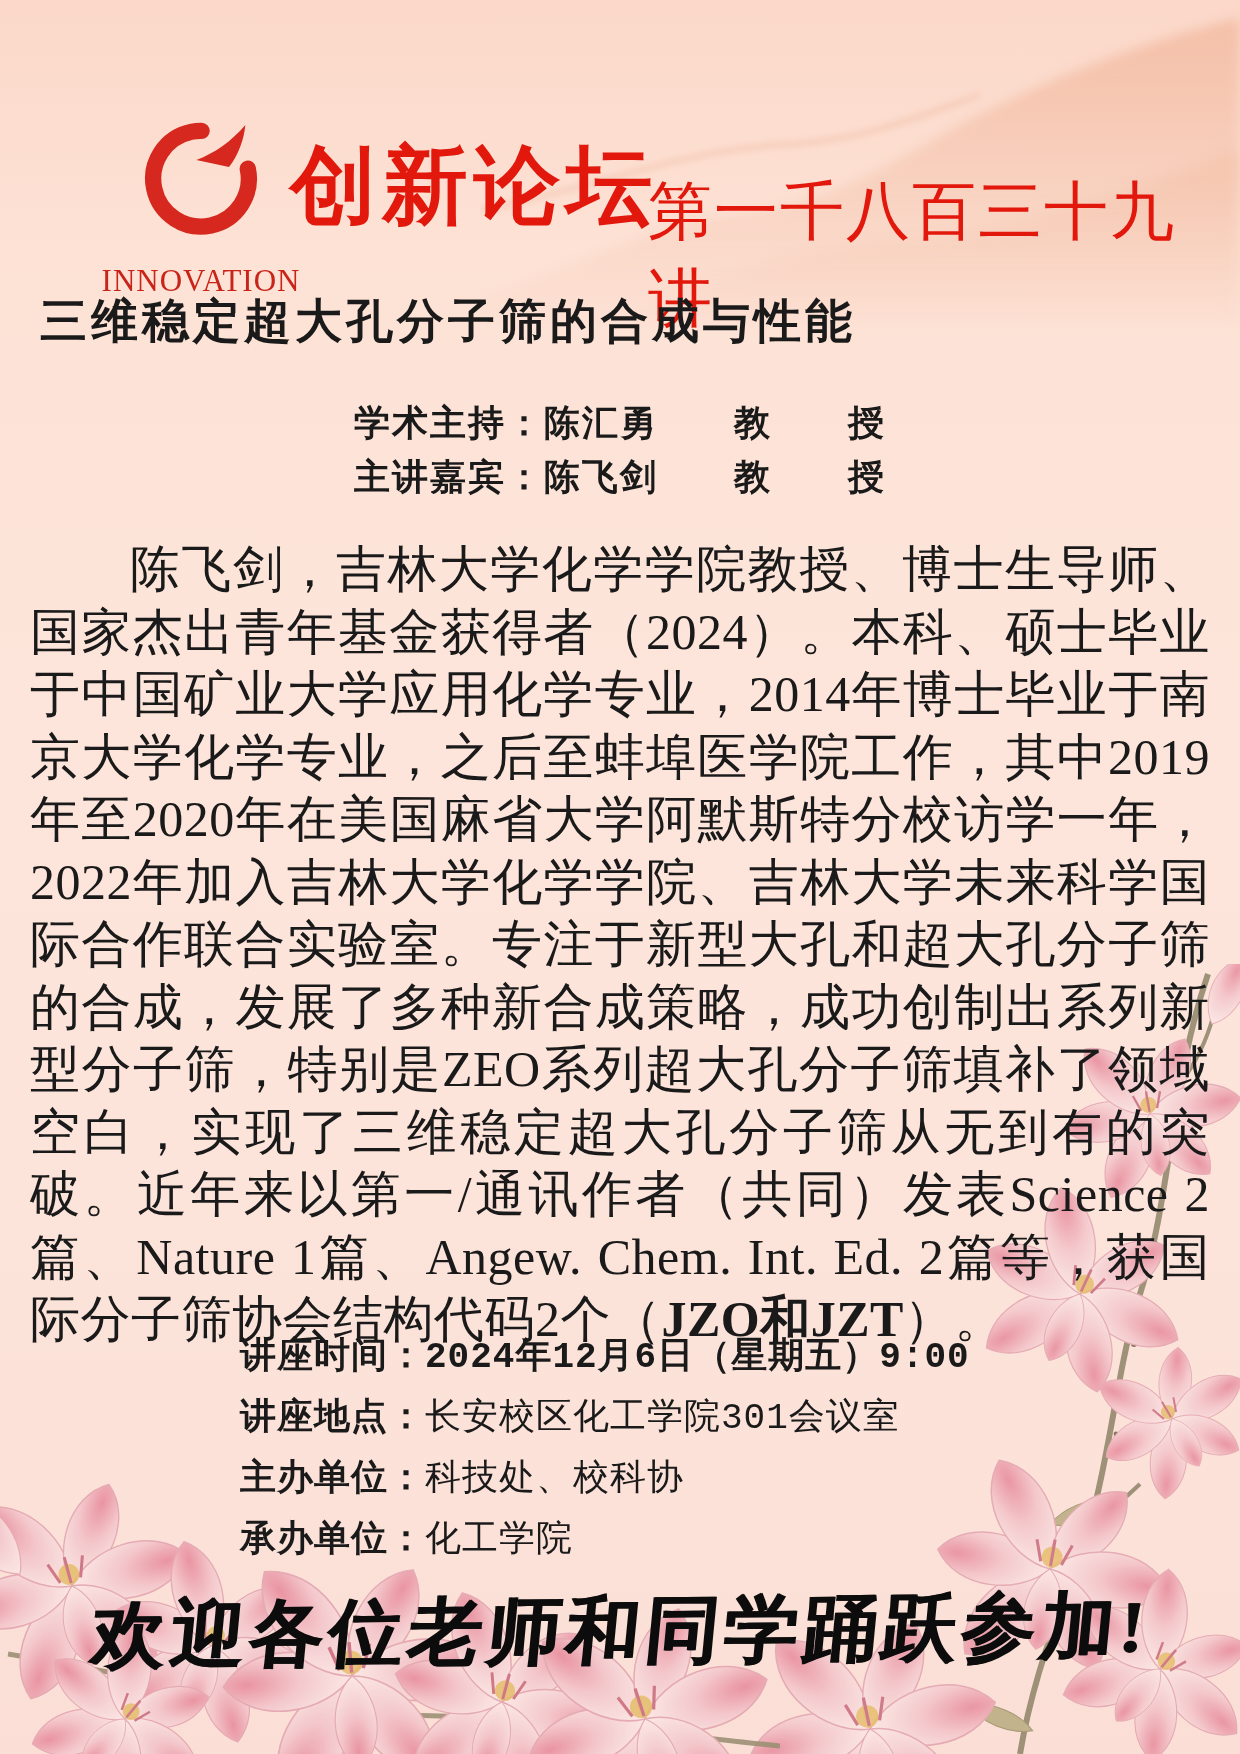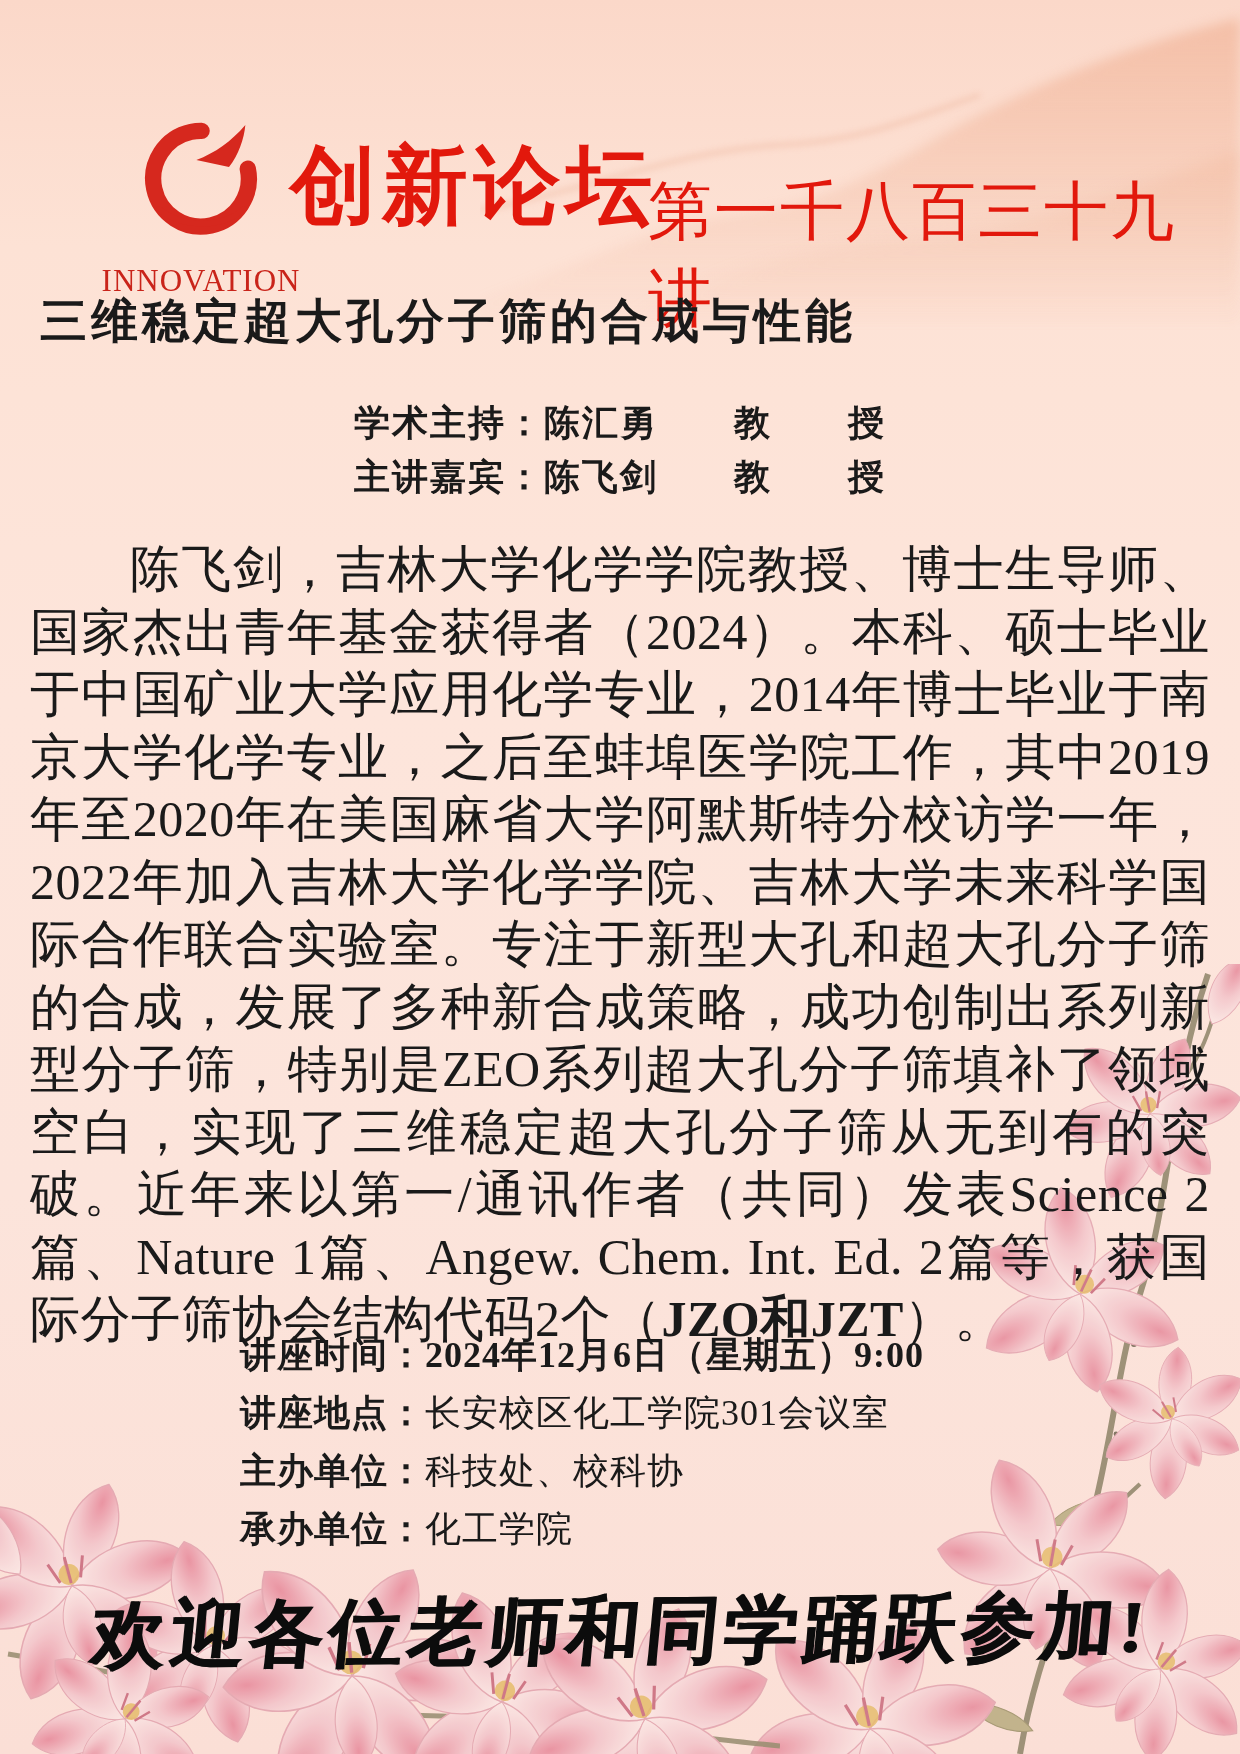--- a/index.html
+++ b/index.html
@@ -28,21 +28,21 @@
   .speaker-line{line-height:54px;letter-spacing:2px;}
 
   
   .bio{left:30px;top:538px;width:1180px;margin:0;font-size:50px;line-height:62.5px;text-align:justify;text-indent:2em;letter-spacing:0.5px;}
   .bio .strong{font-weight:700;}
 
   
   .details{left:240px;top:1326px;}
   .detail-row{font-size:36px;line-height:58px;letter-spacing:1px;}
   .dlabel{font-weight:700;margin-top:20px;}
-  .dvalue{font-weight:400;}
+  .dvalue{font-weight:400;font-family:Liberation Mono, monospace;}
   .dvalue.strong{font-weight:700;}
 
   
   .welcome{left:0;top:1582px;width:100%;text-align:center;font-size:74px;font-weight:900;color:#0c0c0c;letter-spacing:5px;transform:skewX(-6deg) rotate(-0.5deg);text-shadow:1.5px 0 0 #0c0c0c;z-index:3;}
 </style>
 </head>
 <body>
 
 <div class="poster">
 

